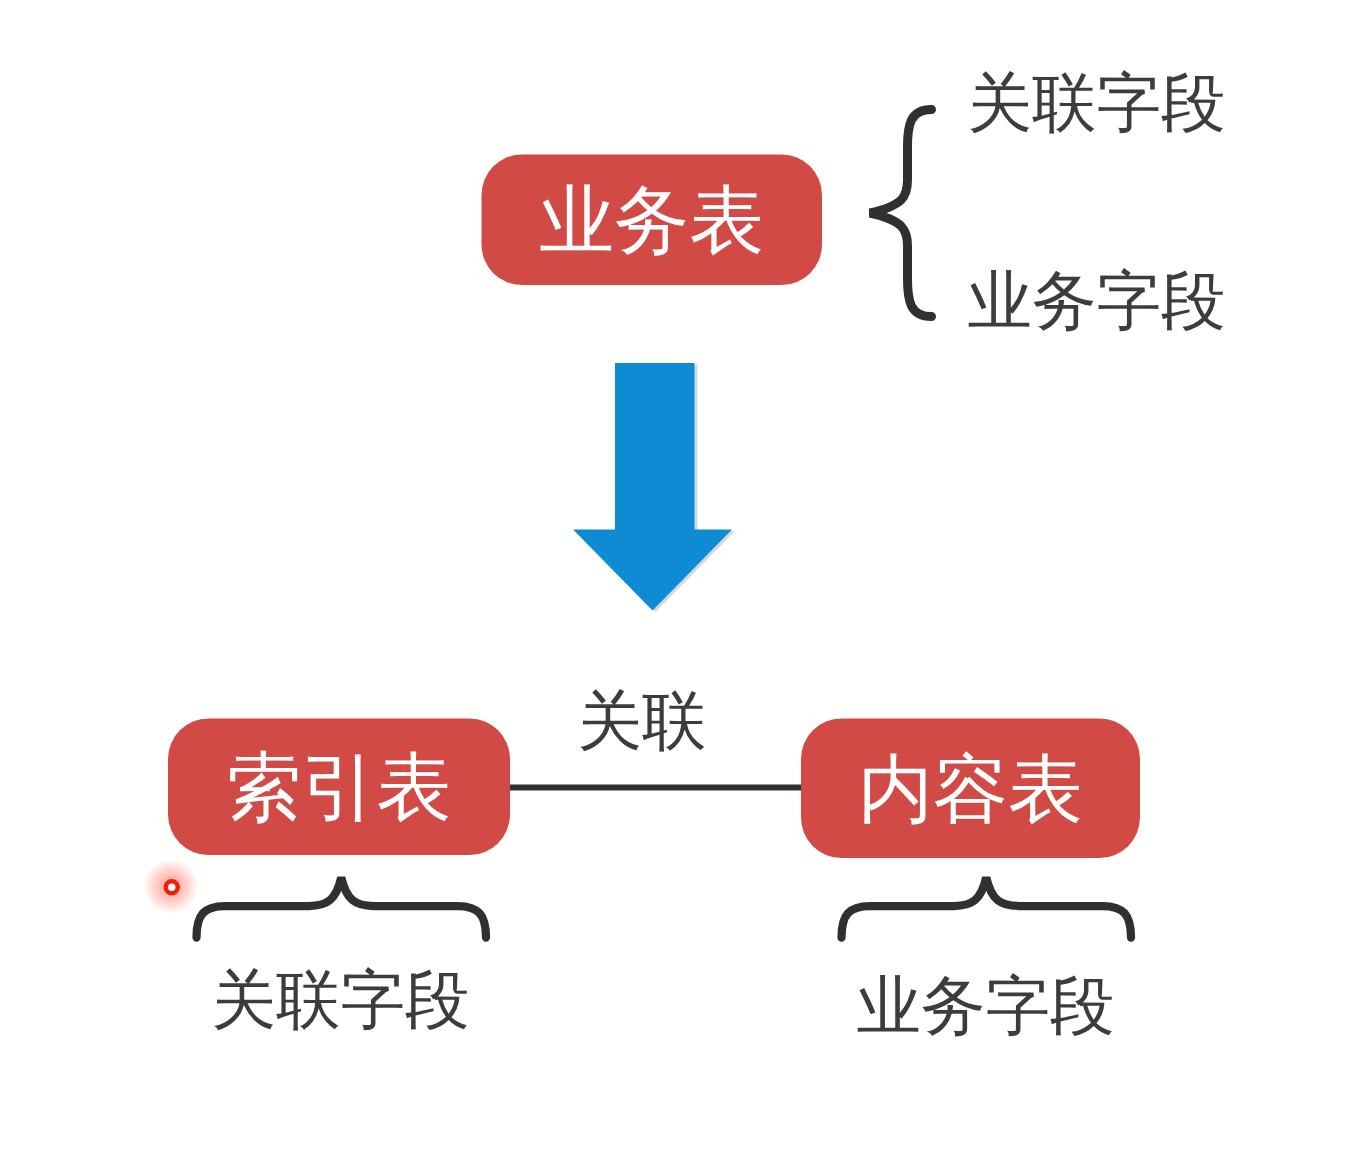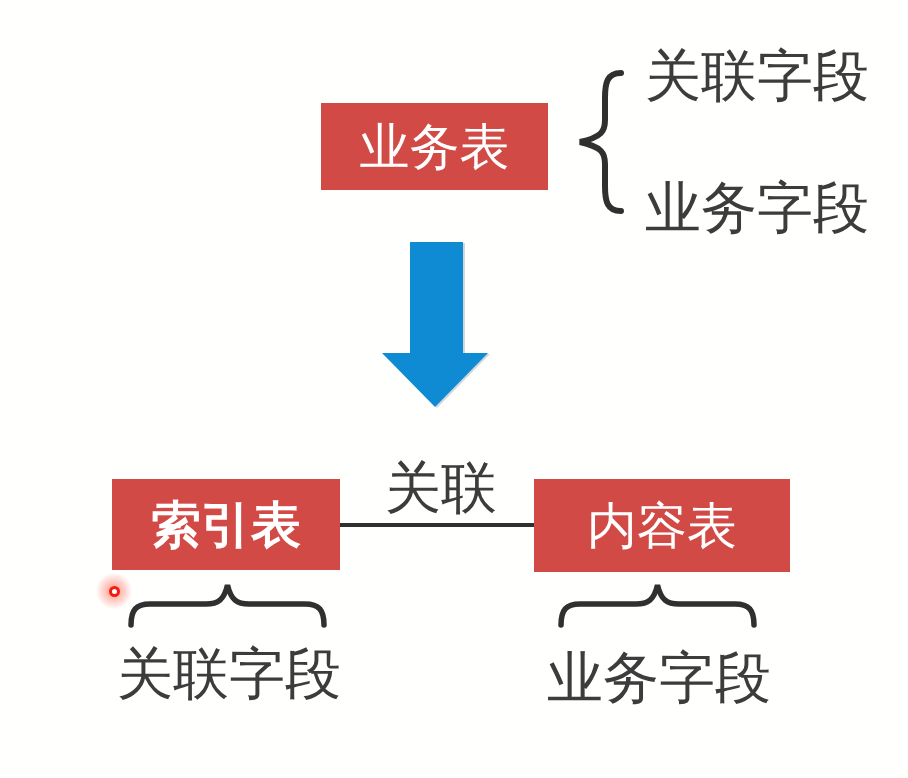--- a/index.html
+++ b/index.html
@@ -8,30 +8,30 @@
     width:908px;height:778px;
     background:var(--background,#fffffe);
     font-family:"Liberation Sans","DejaVu Sans",sans-serif;
     overflow:hidden;
   }
   .red-box{
     position:absolute;
     background:var(--box-red,#d24a45);
     color:var(--box-text,#ffffff);
     display:flex;align-items:center;justify-content:center;
-    font-size:50px;line-height:1;white-space:nowrap;
+    font-size:50px;line-height:1;white-space:nowrap;border-radius:27px;
   }
   .top-box{left:321px;top:103px;width:227px;height:87px;}
-  .left-box{left:112px;top:479px;width:228px;height:91px;font-weight:bold;}
-  .right-box{left:534px;top:479px;width:256px;height:93px;}
+  .left-box{left:112px;top:479px;width:228px;height:91px;}
+  .right-box{left:534px;top:479px;width:226px;height:93px;}
 
   .dark-label{
     position:absolute;
     color:var(--text-dark,#3c3c3c);
-    font-size:56px;line-height:1;white-space:nowrap;
+    font-size:43px;line-height:1;white-space:nowrap;
   }
   .label-top-1{left:645px;top:48px;}
   .label-top-2{left:645px;top:180px;}
   .assoc-label{left:385px;top:460px;font-family:Liberation Serif, serif;}
   .label-bottom-left{left:117px;top:646px;width:220px;text-align:center;}
   .label-bottom-right{left:547px;top:650px;width:220px;text-align:center;}
 
   .vbrace{position:absolute;left:573px;top:70px;width:52px;height:144px;}
   .hbrace{position:absolute;width:201px;height:50px;}
   .hbrace-left{left:127px;top:578px;}

